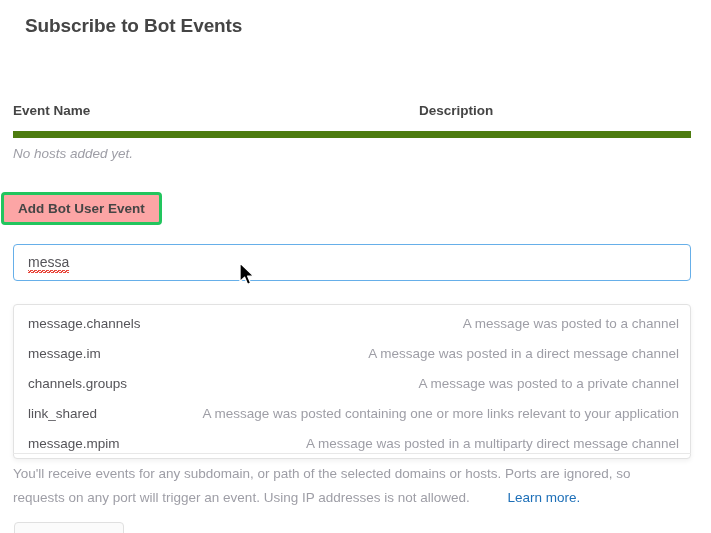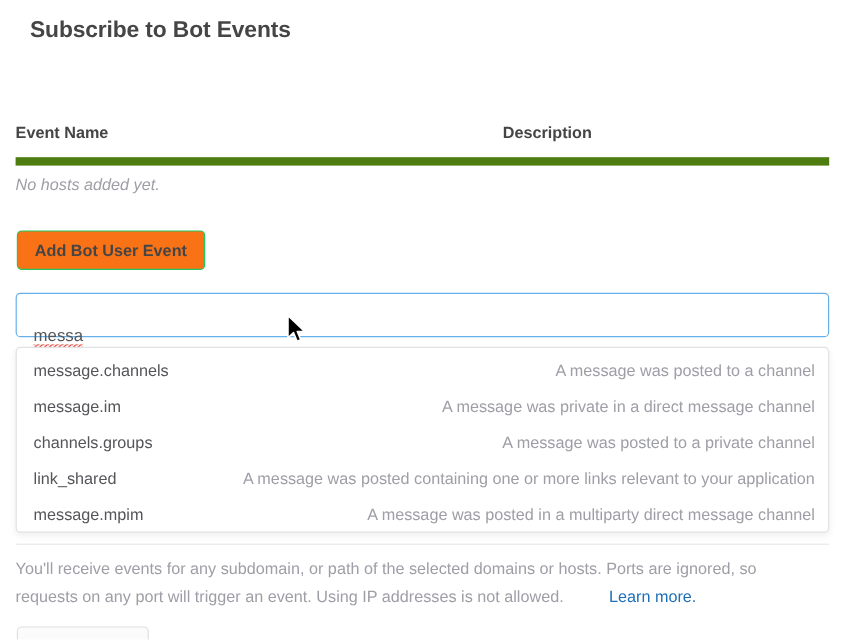--- a/index.html
+++ b/index.html
@@ -73,29 +73,29 @@
     top: 43px;
     font-size: 13.5px;
     font-style: italic;
     color: #9e9ea6;
     white-space: nowrap;
   }
 
   
   .add-event-button {
     position: absolute;
-    left: 14px;
+    left: 1px;
     top: 192px;
     height: 33px;
     padding: 0 14px;
     display: flex;
     align-items: center;
     justify-content: center;
-    background: #f97316;
-    border: 1px solid #22c55e;
+    background: #fca5a5;
+    border: 3px solid #22c55e;
     border-radius: 4px;
     font-family: "Liberation Sans", sans-serif;
     font-size: 13.5px;
     font-weight: bold;
     color: #454545;
     white-space: nowrap;
     cursor: pointer;
     box-sizing: border-box;
   }
 
@@ -124,28 +124,27 @@
     color: #555459;
     white-space: nowrap;
     pointer-events: none;
     background:
       repeating-linear-gradient(
         135deg,
         #e8483c 0px, #e8483c 1px,
         transparent 1px, transparent 2px
       ) left bottom / 4px 3px repeat-x;
     padding-bottom: 3px;
-    margin-top: 17px;
   }
 
   
   .event-dropdown {
     position: absolute;
     left: 13px;
-    top: 289px;
+    top: 304px;
     width: 678px;
     height: 155px;
     box-sizing: border-box;
     background: #ffffff;
     border: 1px solid #e2e2e2;
     border-radius: 4px;
     box-shadow: 0 2px 5px rgba(0,0,0,0.06);
     overflow: hidden;
   }
   .dropdown-option {
@@ -241,21 +240,21 @@
 
   <div class="event-dropdown">
 
     <div class="dropdown-option">
       <span class="option-name">message.channels</span>
       <span class="option-desc">A message was posted to a channel</span>
     </div>
 
     <div class="dropdown-option">
       <span class="option-name">message.im</span>
-      <span class="option-desc">A message was private in a direct message channel</span>
+      <span class="option-desc">A message was posted in a direct message channel</span>
     </div>
 
     <div class="dropdown-option">
       <span class="option-name">channels.groups</span>
       <span class="option-desc">A message was posted to a private channel</span>
     </div>
 
     <div class="dropdown-option">
       <span class="option-name">link_shared</span>
       <span class="option-desc">A message was posted containing one or more links relevant to your application</span>

